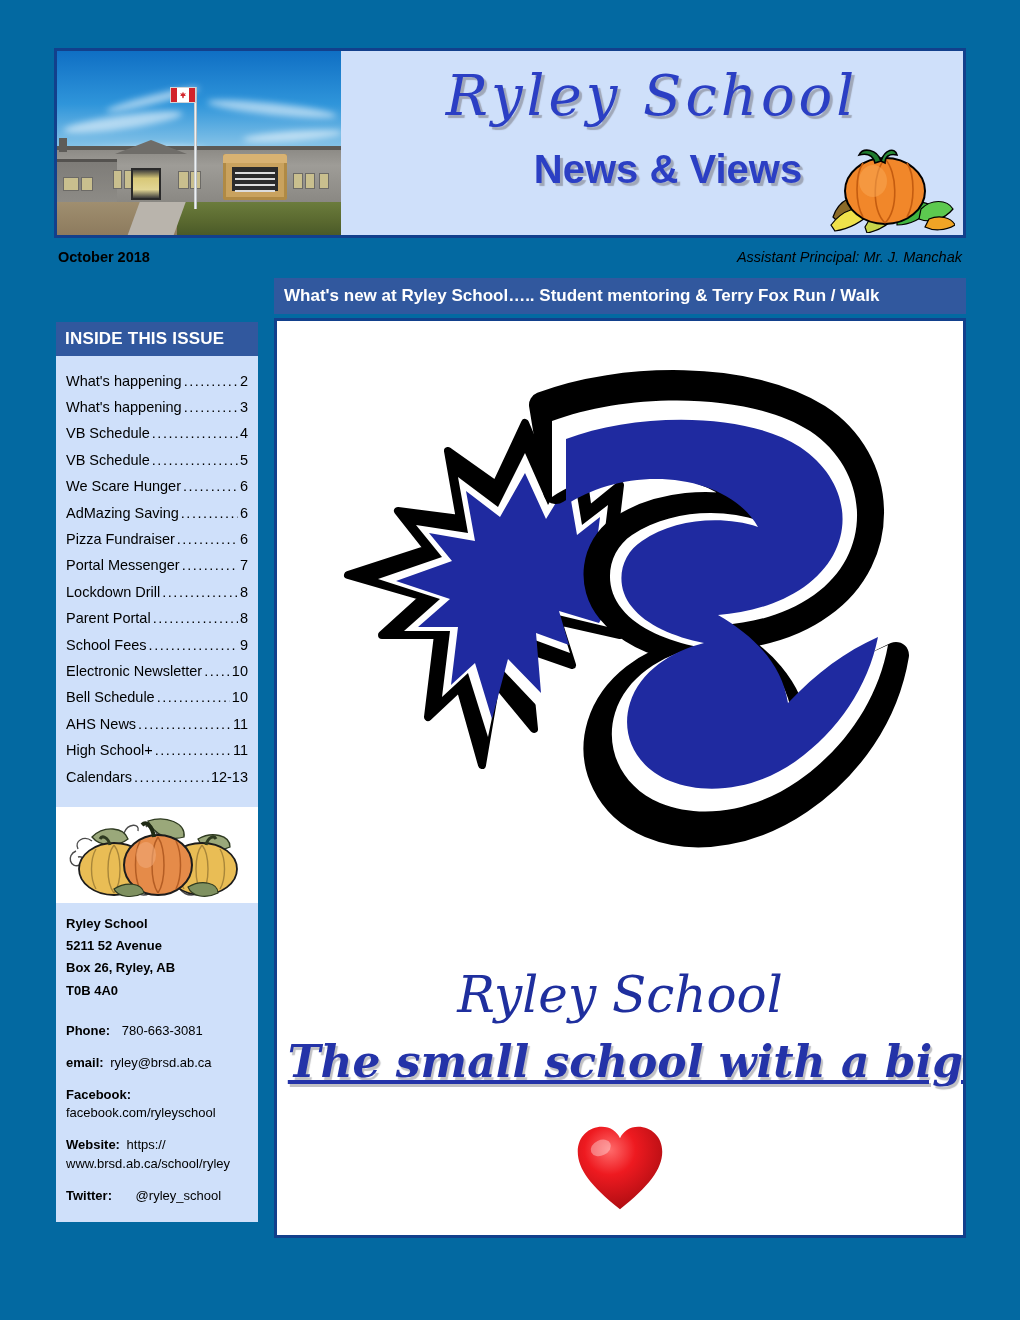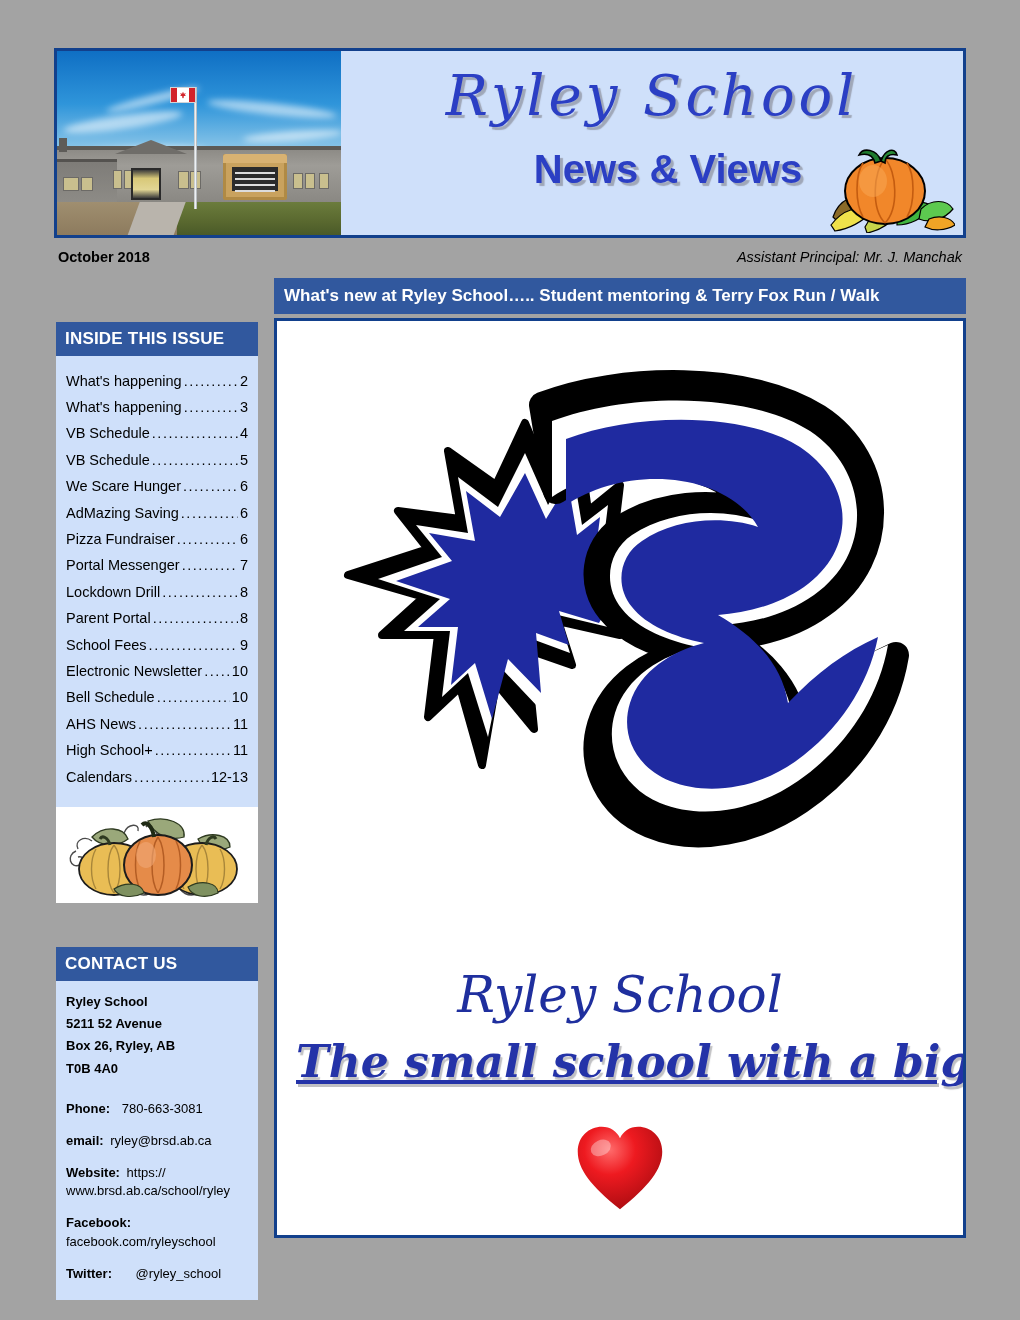--- a/index.html
+++ b/index.html
@@ -15,21 +15,21 @@
     font-family: "Liberation Sans", sans-serif;
     overflow: hidden;
   }
 
   
   .page {
     position: absolute;
     left: 0; top: 0;
     width: 1020px;
     height: 1320px;
-    background: #a3a3a3;
+    background: #0369a1;
   }
 
   
   .masthead {
     position: absolute;
     left: 54px;
     top: 48px;
     width: 912px;
     height: 190px;
     display: flex;
@@ -349,30 +349,29 @@
     font-family: "DejaVu Serif", serif;
     font-style: italic;
     font-size: 50px;
     color: #1f2f9e;
     white-space: nowrap;
   }
   .tag-line2 {
     position: absolute;
     left: 0; right: 0;
     top: 715px;
-    text-align: left;
+    text-align: right;
     font-family: "DejaVu Serif", serif;
     font-style: italic;
     font-weight: bold;
     font-size: 44px;
     color: #2433a8;
     text-decoration: underline;
     text-shadow: 2px 3px 1px rgba(150,150,155,0.6);
     white-space: nowrap;
-    margin-left: 19px;
   }
   .heart {
     position: absolute;
     left: 50%;
     top: 800px;
     transform: translateX(-50%);
     width: 96px;
     height: 96px;
   }
 </style>
@@ -581,49 +580,48 @@
         <path d="M78 30 C72 42 72 66 78 78" fill="none" stroke="#b45d24" stroke-width="1.5"></path>
         <path d="M114 30 C120 42 120 66 114 78" fill="none" stroke="#b45d24" stroke-width="1.5"></path>
         <ellipse cx="84" cy="44" rx="10" ry="13" fill="#f0a876" opacity="0.6"></ellipse>
         <path d="M92 26 C90 14 84 10 80 14" fill="none" stroke="#1f2a14" stroke-width="4"></path>
 
         <path d="M52 78 C64 70 80 72 82 82 C70 88 56 86 52 78 Z" fill="#7f9160" stroke="#2e3a20" stroke-width="1.2"></path>
         <path d="M126 76 C140 68 156 72 156 82 C144 88 130 86 126 76 Z" fill="#7f9160" stroke="#2e3a20" stroke-width="1.2"></path>
       </svg>
     </div>
 
-    <div class="bar-heading">CONTACT US</div>
 
     <div class="contact-box">
       <div class="addr">
         <div>Ryley School</div>
         <div>5211 52 Avenue</div>
         <div>Box 26, Ryley,  AB</div>
         <div>T0B 4A0</div>
       </div>
 
       <div class="blk spacer-ph">
         <span class="lbl">Phone:</span>
         <span class="val" style="margin-left:8px;">780-663-3081</span>
       </div>
 
       <div class="blk">
         <span class="lbl">email:</span>
         <span class="val" style="margin-left:3px;">ryley@brsd.ab.ca</span>
       </div>
 
       <div class="blk">
+        <div class="lbl">Facebook:</div>
+        <div class="val">facebook.com/ryleyschool</div>
+      </div>
+
+      <div class="blk">
         <span class="lbl">Website:</span>
         <span class="val" style="margin-left:3px;">https://</span>
         <div class="val">www.brsd.ab.ca/school/ryley</div>
-      </div>
-
-      <div class="blk">
-        <div class="lbl">Facebook:</div>
-        <div class="val">facebook.com/ryleyschool</div>
       </div>
 
       <div class="blk">
         <span class="lbl">Twitter:</span>
         <span class="val" style="margin-left:20px;">@ryley_school</span>
       </div>
     </div>
   </div>
 
   <div class="main-head">What's new at Ryley School….. Student mentoring &amp; Terry Fox Run / Walk</div>

